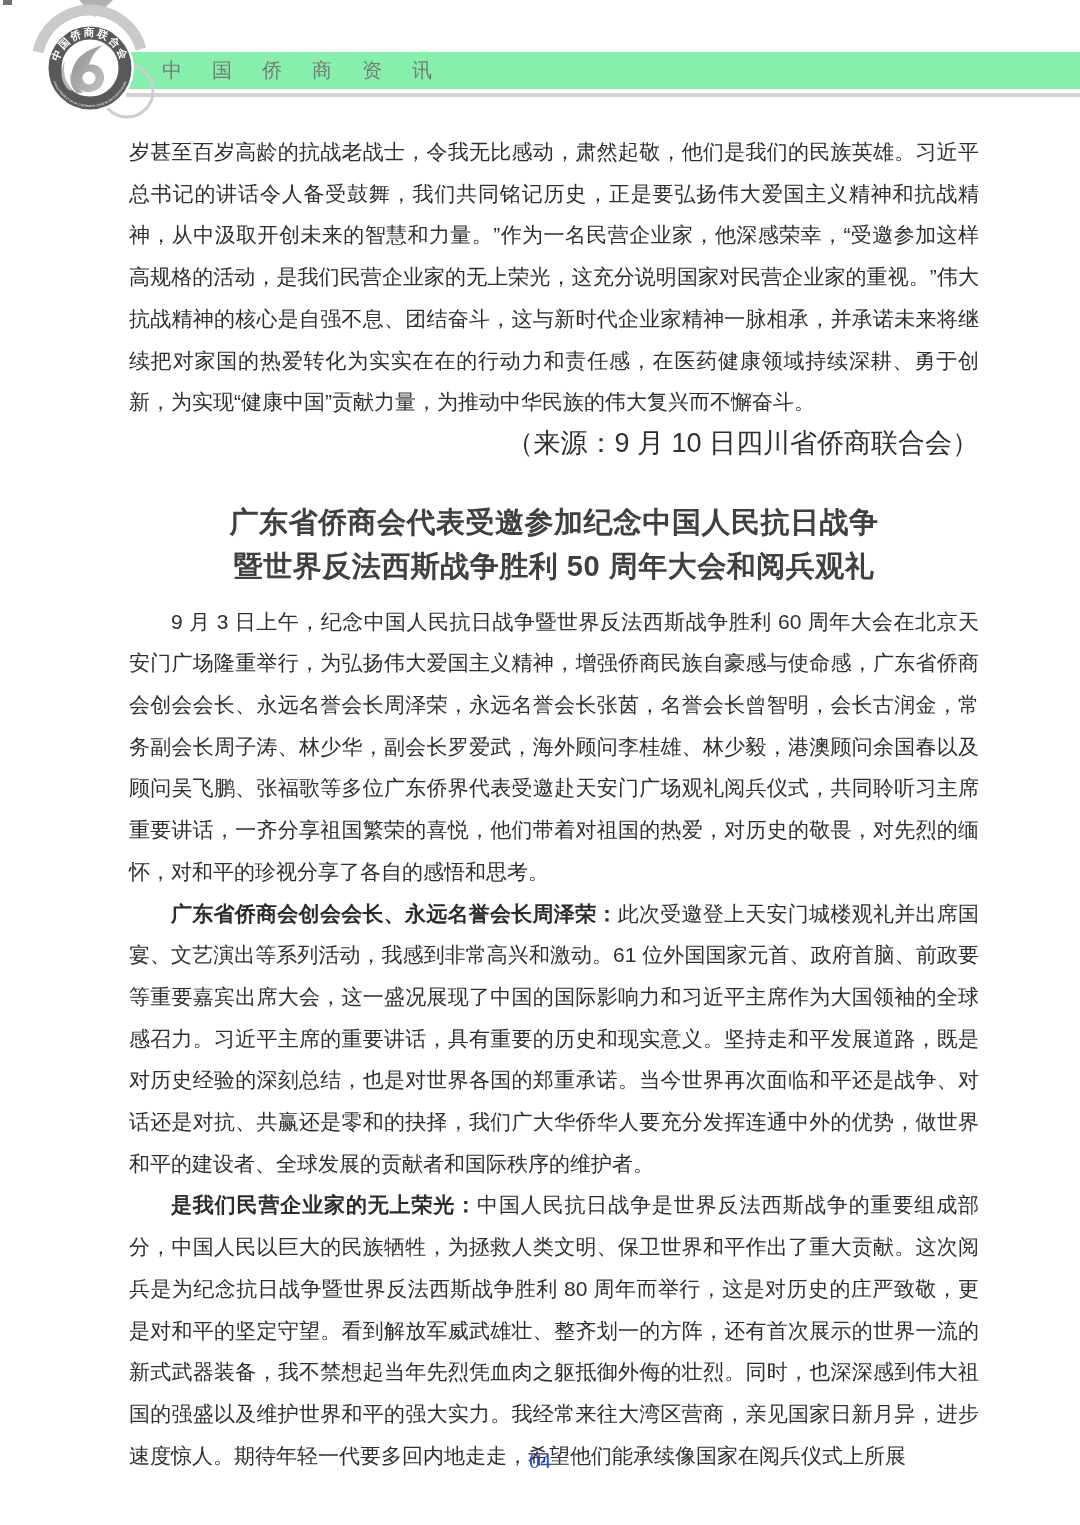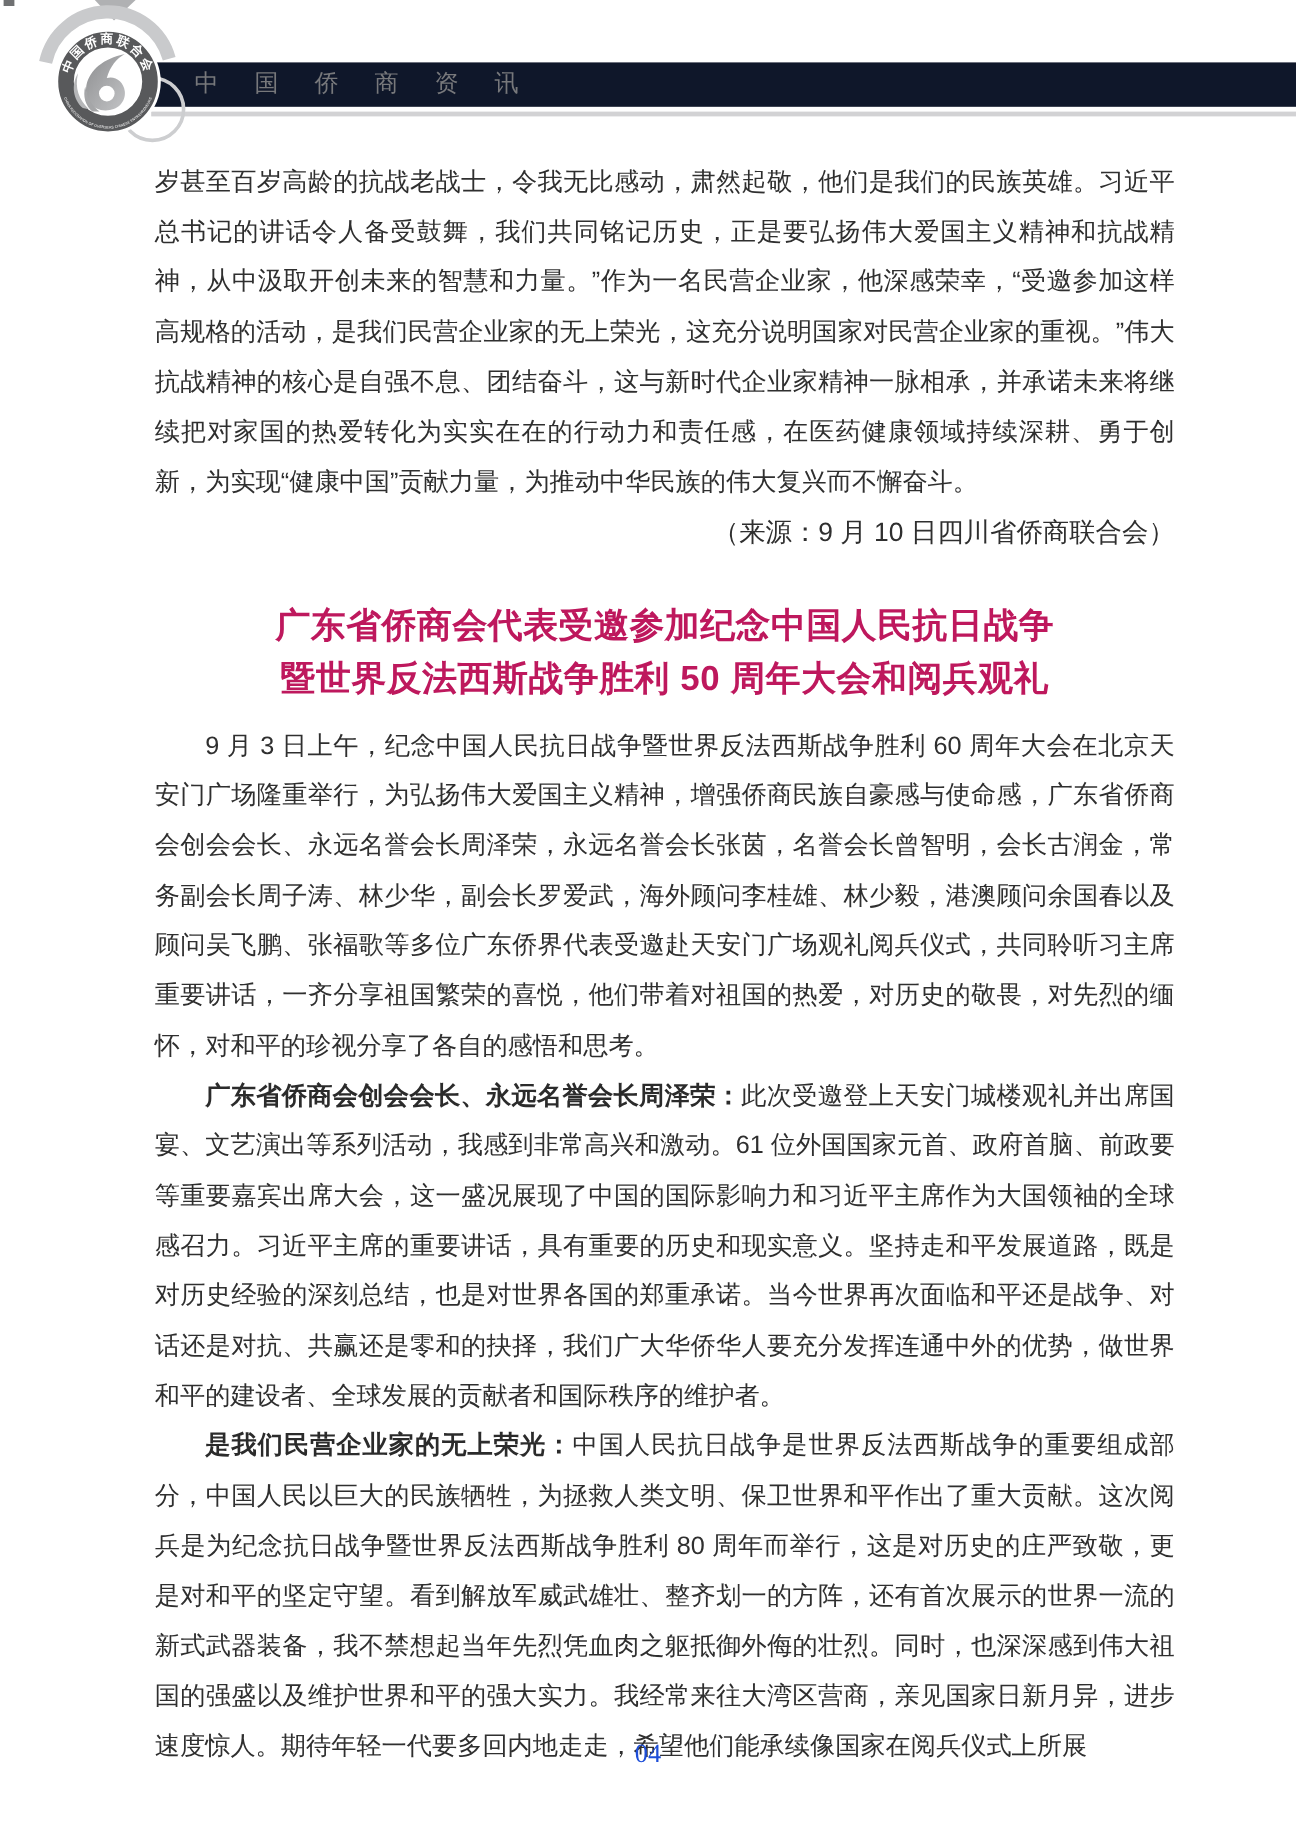--- a/index.html
+++ b/index.html
@@ -5,47 +5,47 @@
   html,body { margin:0; padding:0; background:#ffffff; }
   body {
     width:1080px; height:1525px; position:relative; overflow:hidden;
     font-family:"Liberation Sans","DejaVu Sans",sans-serif;
   }
   .page { position:relative; width:1080px; height:1525px; background:#ffffff; }
 
   
   .band {
     position:absolute; left:112px; right:0; top:52px; height:37px;
-    background:#0f172a;
+    background:#86efac;
   }
   .band-title {
     display:block; line-height:37px; padding-left:50px;
     font-size:20px; letter-spacing:30px; color:#77787b;
     white-space:nowrap;
   }
   .band-rule {
     position:absolute; left:126px; right:0; top:93px; height:4px;
     background:#d2d2d4;
   }
   .logo-svg { position:absolute; left:0; top:0; width:170px; height:132px; }
 
   
   .content { position:absolute; left:117px; right:101px; top:131px;margin-left:12px; }
   p.body {
     margin:0; font-size:21px; line-height:41.7px; color:#2f2f2f;
     text-align:justify; text-justify:inter-ideograph;
   }
   p.indent { text-indent:2em; }
   p.source {
-    margin:0; font-size:22px; line-height:41.7px; color:#2f2f2f;
+    margin:0; font-size:27px; line-height:41.7px; color:#2f2f2f;
     text-align:right;
   }
   h1.title {
     margin:35px 0 13px 0; font-size:29px; line-height:44px;
-    font-weight:700; color:#be185d; text-align:center; letter-spacing:0.5px;
+    font-weight:700; color:#404040; text-align:center; letter-spacing:0.5px;
   }
   .title-line { display:block; }
   strong.lead { font-weight:700; color:#2b2b2b; }
 
   
   .page-number {
     position:absolute; left:0; right:0; top:1448px; text-align:center;
     font-family:"Liberation Serif","DejaVu Serif",serif;
     font-size:22px; color:#1d4ed8;
   }

